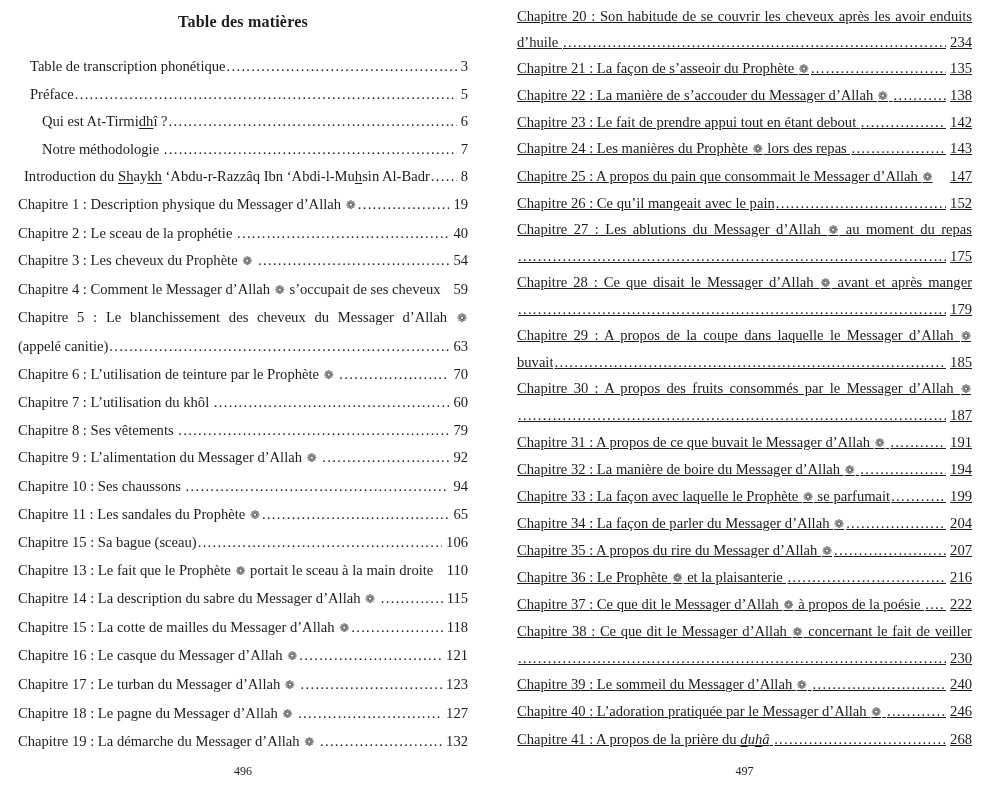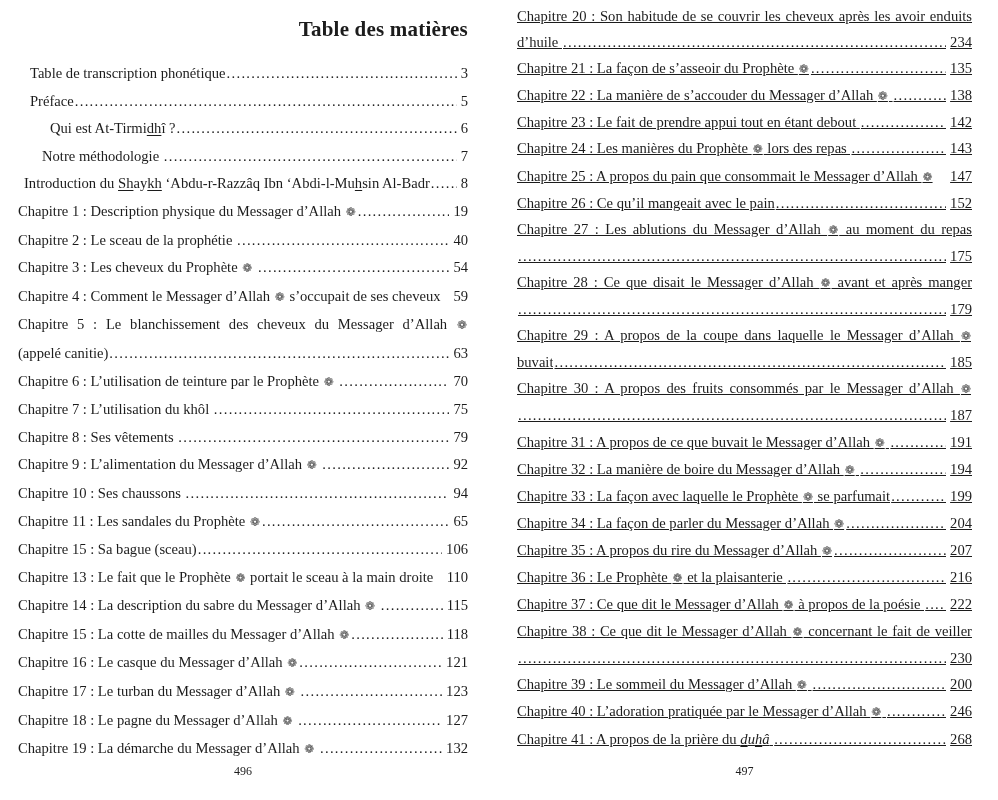--- a/index.html
+++ b/index.html
@@ -11,24 +11,24 @@
     overflow: hidden;
     font-family: "Liberation Serif", serif;
     color: #1c1c1c;
   }
   .spread { position: relative; width: 998px; height: 800px; background: #ffffff; }
   .page { position: absolute; top: 0; bottom: 0; }
   .page.left  { left: 18px;  width: 450px; }
   .page.right { left: 517px; width: 455px; }
 
   .toc-title {
-    font-size: 21px;
+    font-size: 16px;
     font-weight: bold;
-    text-align: right;
-    margin: 14px 0 0 0;
+    text-align: center;
+    margin: 7px 0 0 0;
     line-height: 30px;
     letter-spacing: 0.2px;
   }
 
   .toc { display: block; }
   #toc-left  { margin-top: 16px; }
   #toc-right { padding-top: 3px; }
 
   .line { font-size: 14.6px; }
   #toc-left  .line { line-height: 27.6px; text-align: center; }
@@ -93,21 +93,21 @@
             <span class="pg">3</span>
           </div>
         </div>
         <div class="entry" style="margin-left: 12px;">
           <div class="line row">
             <span class="t">Préface</span>
             <span class="dots"></span>
             <span class="pg">5</span>
           </div>
         </div>
-        <div class="entry" style="margin-left: 32px;">
+        <div class="entry" style="margin-left: 24px;">
           <div class="line row">
             <span class="t">Qui est At-Tirmi<span class="u">dh</span>î ?</span>
             <span class="dots"></span>
             <span class="pg">6</span>
           </div>
         </div>
         <div class="entry" style="margin-left: 24px;">
           <div class="line row">
             <span class="t">Notre méthodologie </span>
             <span class="dots"></span>
@@ -161,21 +161,21 @@
           <div class="line row">
             <span class="t">Chapitre 6 : L’utilisation de teinture par le Prophète <span class="saw">❁</span> </span>
             <span class="dots"></span>
             <span class="pg">70</span>
           </div>
         </div>
         <div class="entry">
           <div class="line row">
             <span class="t">Chapitre 7 : L’utilisation du khôl </span>
             <span class="dots"></span>
-            <span class="pg">75</span>
+            <span class="pg">60</span>
           </div>
         </div>
         <div class="entry">
           <div class="line row">
             <span class="t">Chapitre 8 : Ses vêtements </span>
             <span class="dots"></span>
             <span class="pg">79</span>
           </div>
         </div>
         <div class="entry">
@@ -397,21 +397,21 @@
           <div class="line row">
             <span class="t"></span>
             <span class="dots"></span>
             <span class="pg">230</span>
           </div>
         </div>
         <div class="entry">
           <div class="line row">
             <span class="t">Chapitre 39 : Le sommeil du Messager d’Allah <span class="saw">❁</span> </span>
             <span class="dots"></span>
-            <span class="pg">200</span>
+            <span class="pg">240</span>
           </div>
         </div>
         <div class="entry">
           <div class="line row">
             <span class="t">Chapitre 40 : L’adoration pratiquée par le Messager d’Allah <span class="saw">❁</span> </span>
             <span class="dots"></span>
             <span class="pg">246</span>
           </div>
         </div>
         <div class="entry">

